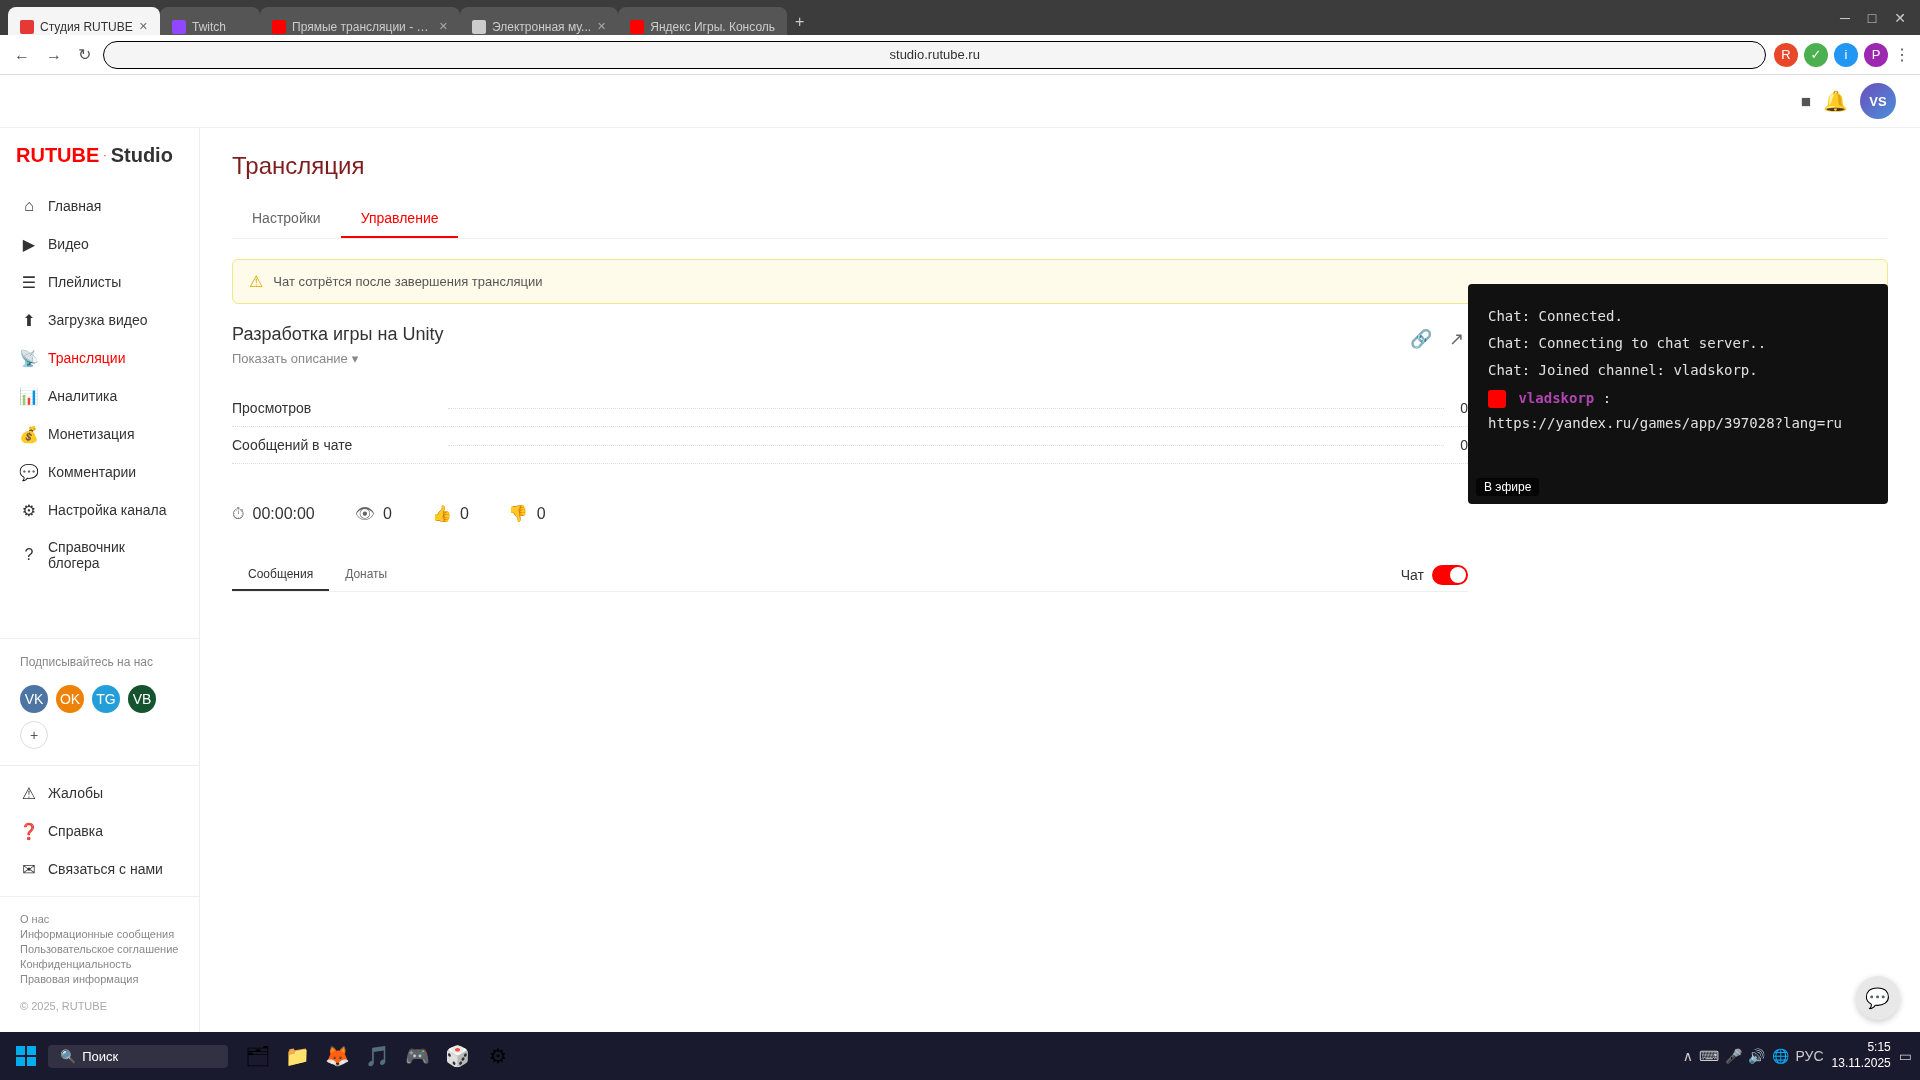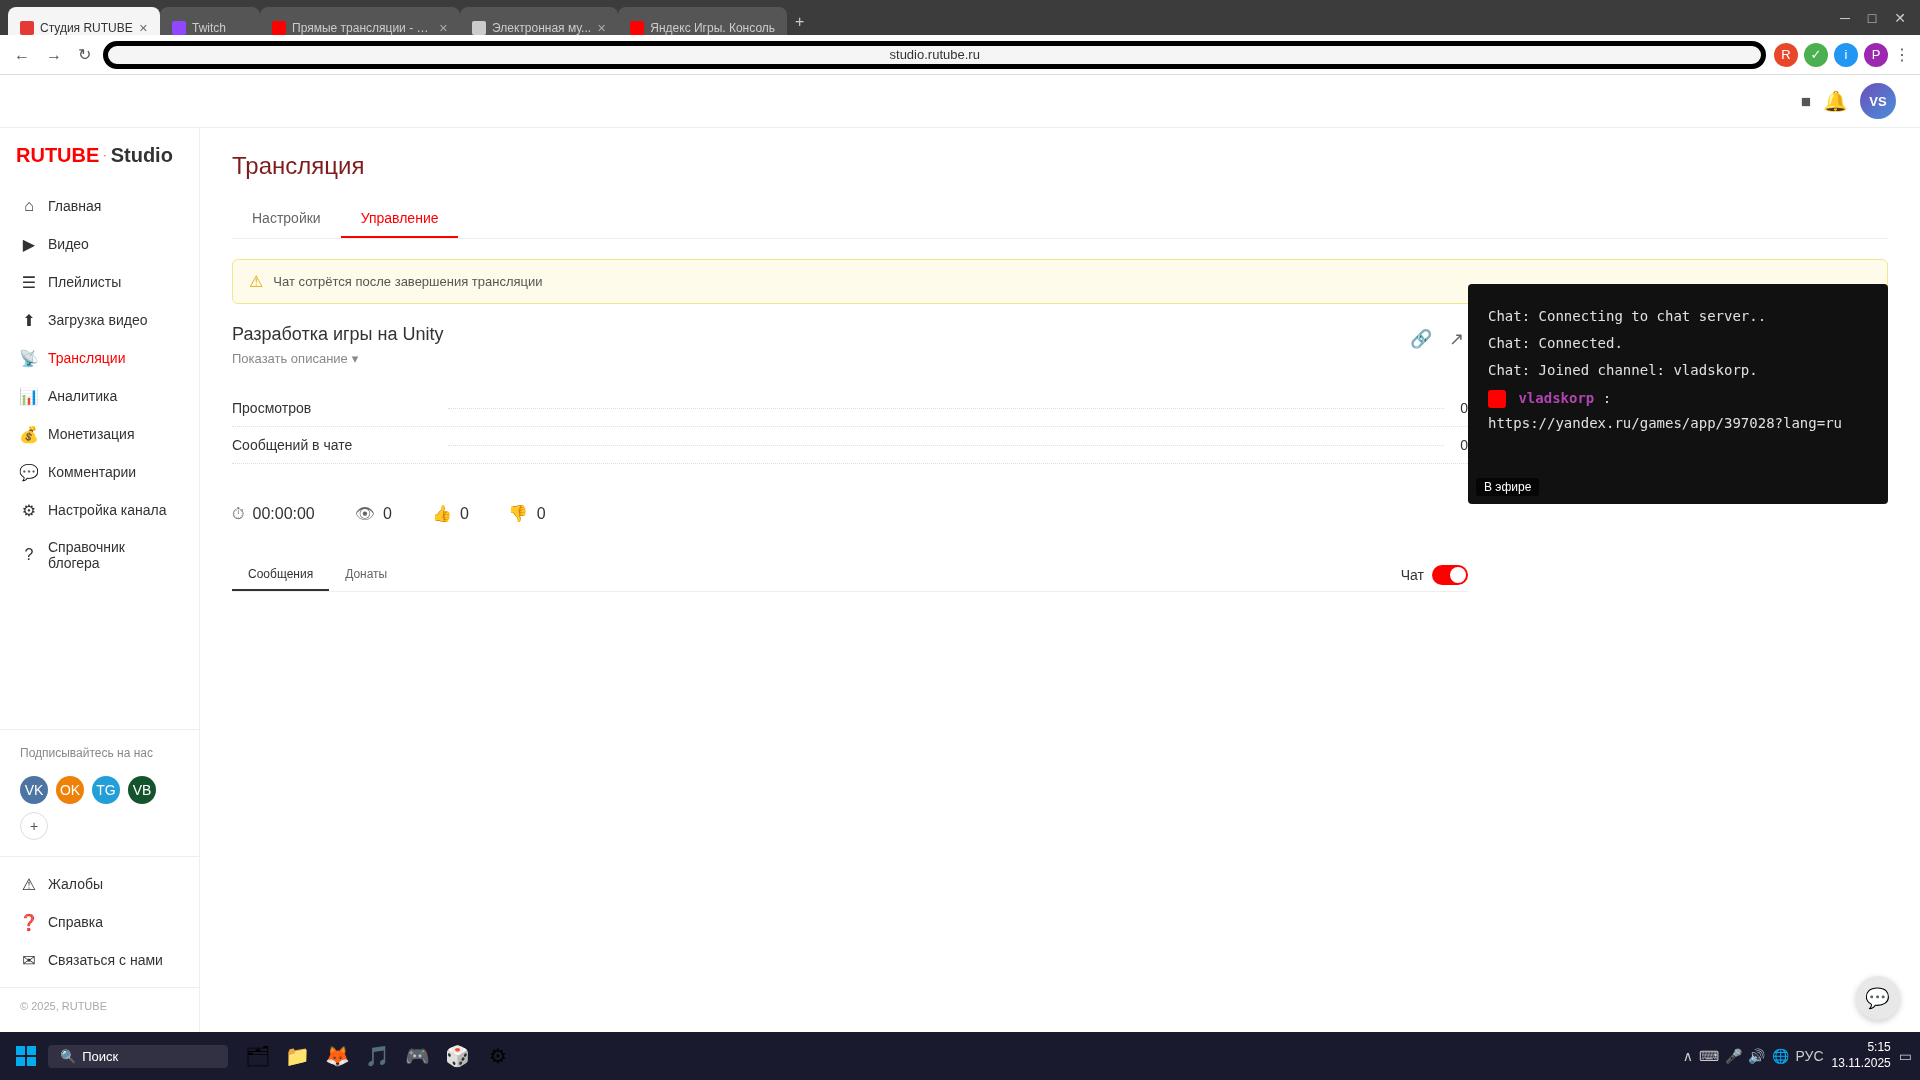--- a/index.html
+++ b/index.html
@@ -1,30 +1,30 @@
 <!DOCTYPE html>
 <html><head>
   <meta charset="utf-8">
   <style>
     * { margin: 0; padding: 0; box-sizing: border-box; }
     body { font-family: Arial, sans-serif; background: #f5f5f5; overflow: hidden; width: 1920px; height: 1080px; }
 
     
     .browser-chrome { background: #3c3c3c; height: 35px; display: flex; align-items: center; padding: 0 8px; gap: 4px; }
     .browser-tabs { display: flex; align-items: flex-end; height: 100%; flex: 1; }
-    .browser-tab { display: flex; align-items: flex-end; padding: 0 12px; height: 28px; border-radius: 8px 8px 0 0; font-size: 12px; color: #ccc; gap: 6px; min-width: 100px; max-width: 200px; overflow: hidden; position: relative; cursor: pointer; }
+    .browser-tab { display: flex; align-items: flex-start; padding: 13px 12px; height: 28px; border-radius: 8px 8px 0 0; font-size: 12px; color: #ccc; gap: 6px; min-width: 100px; max-width: 200px; overflow: hidden; position: relative; cursor: pointer; }
     .browser-tab.active { background: #f5f5f5; color: #333; }
     .browser-tab.inactive { background: #555; color: #ccc; }
     .browser-tab .tab-favicon { width: 14px; height: 14px; border-radius: 2px; flex-shrink: 0; }
     .browser-tab .tab-label { font-size: 12px; white-space: nowrap; overflow: hidden; text-overflow: ellipsis; }
     .browser-tab .tab-close { margin-left: auto; font-size: 11px; cursor: pointer; opacity: 0.7; }
     .tab-new-btn { background: none; border: none; color: #ccc; font-size: 16px; padding: 4px 8px; cursor: pointer; }
     .browser-toolbar { display: flex; align-items: center; height: 40px; background: #fff; border-bottom: 1px solid #ddd; padding: 0 10px; gap: 8px; }
     .nav-btn { background: none; border: none; font-size: 16px; cursor: pointer; color: #555; padding: 4px; border-radius: 4px; }
-    .address-bar { flex: 1; height: 28px; border: 5px solid #000000; border-radius: 14px; padding: 0 12px; font-size: 13px; background: #f5f5f5; display: flex; align-items: center; justify-content: center; color: #333; }
+    .address-bar { flex: 1; height: 28px; border: 1px solid #000000; border-radius: 14px; padding: 0 12px; font-size: 13px; background: #f5f5f5; display: flex; align-items: center; justify-content: center; color: #333; }
     .toolbar-icons { display: flex; gap: 6px; align-items: center; }
     .toolbar-icon { width: 24px; height: 24px; border-radius: 50%; display: flex; align-items: center; justify-content: center; font-size: 13px; cursor: pointer; }
 
     
     .app-container { display: flex; height: calc(1080px - 75px); background: #fff; }
 
     
     .sidebar { width: 200px; min-width: 200px; background: #fff; border-right: 1px solid #eee; padding: 16px 0; display: flex; flex-direction: column; overflow-y: auto; }
     .sidebar-logo { padding: 0 16px 20px; display: flex; align-items: center; gap: 4px; }
     .sidebar-nav { flex: 1; }
@@ -228,20 +228,27 @@
       </a>
       <a class="sidebar-item">
         <span class="s-icon">❓</span>
         <span>Справка</span>
       </a>
       <a class="sidebar-item">
         <span class="s-icon">✉</span>
         <span>Связаться с нами</span>
       </a>
       <div class="sidebar-divider"></div>
+      <div class="footer-links">
+        <span class="footer-link">О нас</span>
+        <a class="footer-link">Информационные сообщения</a>
+        <a class="footer-link">Пользовательское соглашение</a>
+        <a class="footer-link">Конфиденциальность</a>
+        <a class="footer-link">Правовая информация</a>
+      </div>
       <div class="footer-copy">© 2025, RUTUBE</div>
     </div>
 
     <div class="main-content">
       <h1 class="page-title">Трансляция</h1>
       <div class="tabs">
         <button class="tab-btn">Настройки</button>
         <button class="tab-btn active">Управление</button>
       </div>
 
@@ -309,22 +316,22 @@
                 <div class="toggle-switch"></div>
               </div>
             </div>
             <div class="chat-area"></div>
           </div>
         </div>
 
         <div style="position:relative;width:420px;flex-shrink:0;margin-top:-40px;">
           <div style="background:#111;border-radius:4px;overflow:hidden;position:relative;">
             <div class="video-screen">
+              <div class="chat-line">Chat: Connected.</div>
               <div class="chat-line">Chat: Connecting to chat server..</div>
-              <div class="chat-line">Chat: Connected.</div>
               <div class="chat-line">Chat: Joined channel: vladskorp.</div>
               <div class="chat-line">
                 <span class="chat-icon"></span>
                 <span class="username">vladskorp</span>
                 <span>: https://yandex.ru/games/app/397028?lang=ru</span>
               </div>
             </div>
             <div class="live-badge">В эфире</div>
 
           </div>

